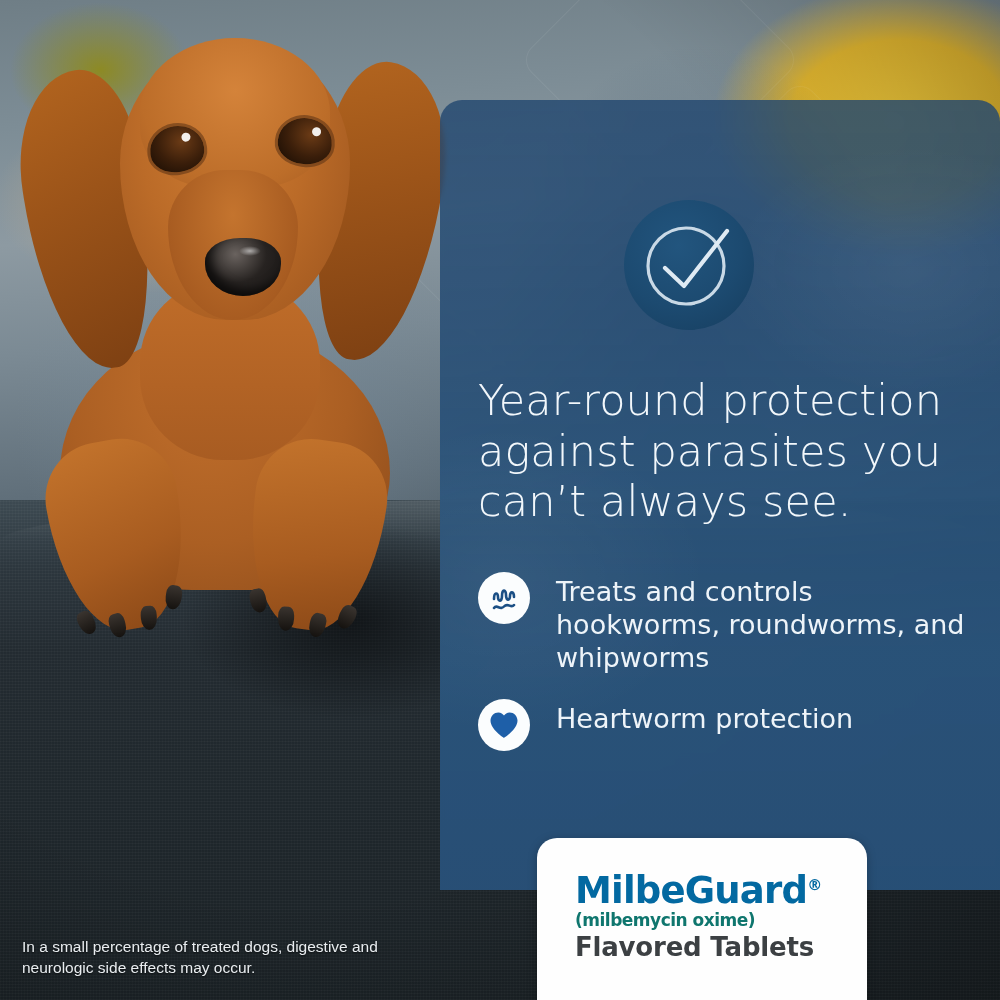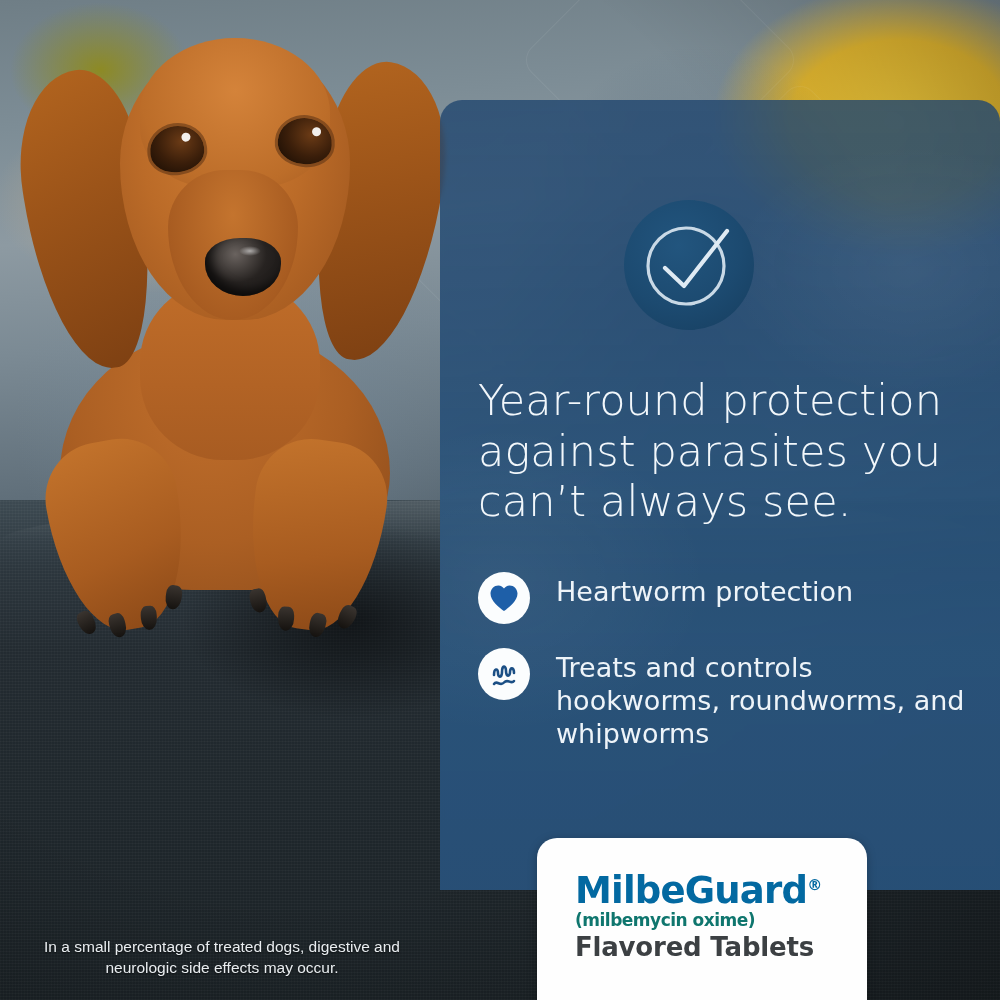--- a/index.html
+++ b/index.html
@@ -230,21 +230,20 @@
     line-height:1.18; margin-top:2px;
     font-family:"DejaVu Sans","Liberation Sans", sans-serif;
   }
 
   
   .disclaimer{
     position:absolute; left:22px; top:936px; width:400px;
     color:#e9edf0; font-size:15.5px; line-height:1.38;
     font-family:"Liberation Sans", sans-serif;
     text-shadow:0 1px 2px rgba(0,0,0,.6);
-    text-align:center;
   }
 </style>
 </head>
 <body>
 
 <div id="stage">
 
   <div class="photo">
     <div class="bg-room">
       <div class="tuft" style="left:560px; top:-40px;"></div>
@@ -296,37 +295,37 @@
         <path d="M41 68 L60 86 L103 31" fill="none" stroke="#dfeaf3" stroke-width="4.2" stroke-linecap="round" stroke-linejoin="round"></path>
       </svg>
     </div>
 
     <div class="headline">Year-round protection against parasites you can’t always see.</div>
 
     <div class="bullets">
 
       <div class="bullet">
         <span class="ic">
-          <svg width="34" height="34" viewBox="0 0 34 34">
-            <path d="M17 30 C17 30 3.5 21.5 3.5 12.6 C3.5 7.8 7.2 4.4 11.3 4.4 C14.0 4.4 15.9 5.9 17 7.6 C18.1 5.9 20.0 4.4 22.7 4.4 C26.8 4.4 30.5 7.8 30.5 12.6 C30.5 21.5 17 30 17 30 Z" fill="#1e5fa8"></path>
-          </svg>
-        </span>
-        <span class="txt">Heartworm protection</span>
-      </div>
-
-      <div class="bullet">
-        <span class="ic">
           <svg width="36" height="36" viewBox="0 0 36 36">
             <path d="M8 19 C8 12 12 12 12 17 C12 22 16 22 16 16 C16 9 20 9 20 15 C20 21 24 21 24 16 C24 11 28 11 28 17" fill="none" stroke="#1b4f85" stroke-width="2.6" stroke-linecap="round"></path>
             <path d="M8 28 C11 23.5 14 31 18 26.5 C22 22 25 29 28 25" fill="none" stroke="#1b4f85" stroke-width="2.6" stroke-linecap="round"></path>
           </svg>
         </span>
         <span class="txt">Treats and controls hookworms, roundworms, and whipworms</span>
       </div>
 
+      <div class="bullet">
+        <span class="ic">
+          <svg width="34" height="34" viewBox="0 0 34 34">
+            <path d="M17 30 C17 30 3.5 21.5 3.5 12.6 C3.5 7.8 7.2 4.4 11.3 4.4 C14.0 4.4 15.9 5.9 17 7.6 C18.1 5.9 20.0 4.4 22.7 4.4 C26.8 4.4 30.5 7.8 30.5 12.6 C30.5 21.5 17 30 17 30 Z" fill="#1e5fa8"></path>
+          </svg>
+        </span>
+        <span class="txt">Heartworm protection</span>
+      </div>
+
     </div>
   </div>
 
   <div class="logo-box">
     <div class="logo-brand">
       <span>MilbeGuard</span><span class="logo-reg">®</span>
     </div>
     <div class="logo-generic">(milbemycin oxime)</div>
     <div class="logo-form">Flavored Tablets</div>
   </div>

